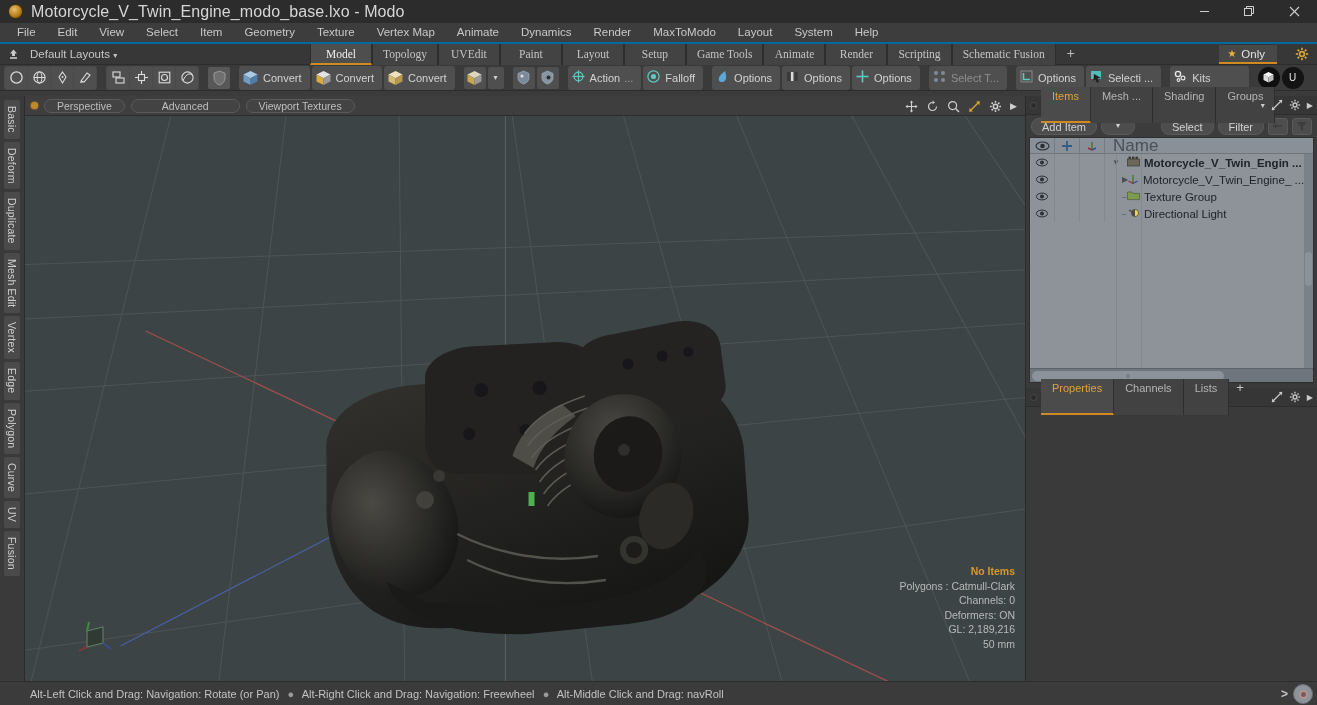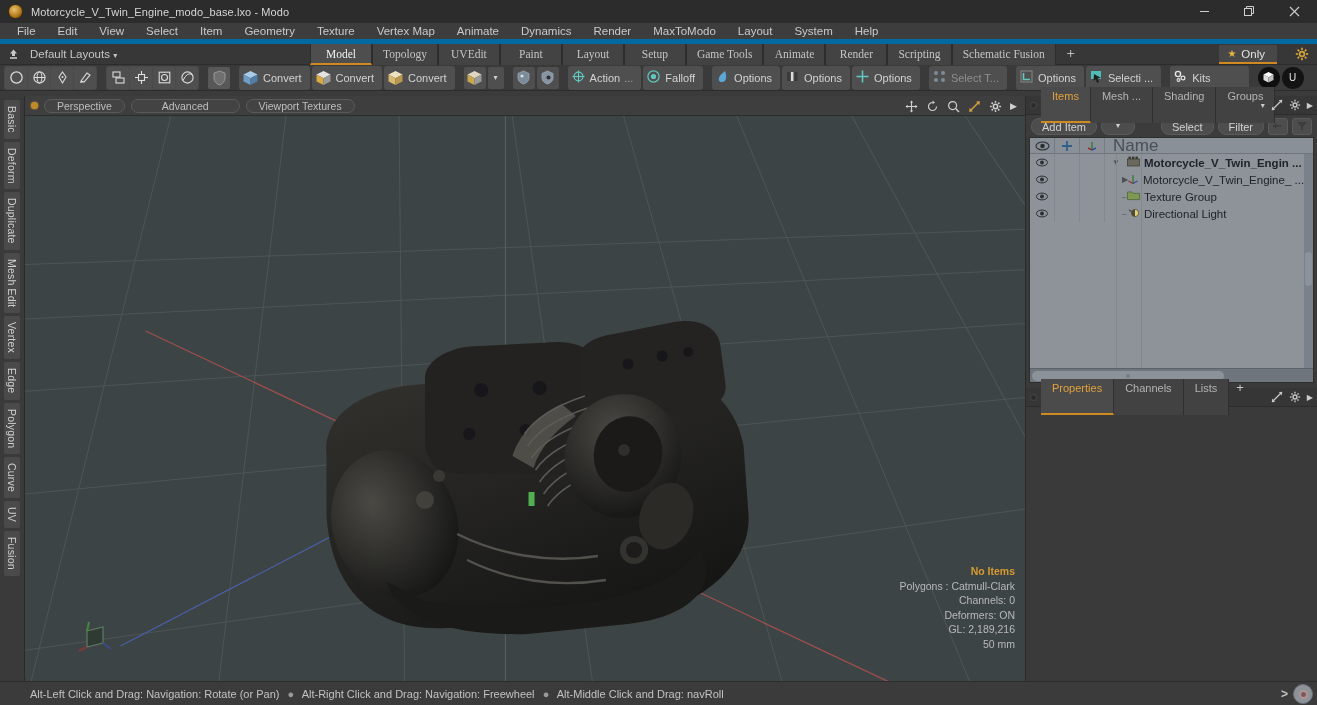--- a/index.html
+++ b/index.html
@@ -16,34 +16,34 @@
   .titlebar {
     height: 23px; background: #2c2c2c; display: flex; align-items: center;
     position: relative;
   }
   .title-icon {
     width: 15px; height: 15px; margin-left: 8px; border-radius: 50%;
     background: radial-gradient(circle at 40% 35%, #e8c070 0%, #b8801c 55%, #6b4a08 100%);
     border: 1px solid #40300c; flex: none;
   }
   .title-text {
-    color: #d6d6d6; font-size: 11px; margin-left: 8px; letter-spacing: .1px;
+    color: #d6d6d6; font-size: 16px; margin-left: 8px; letter-spacing: .1px;
     white-space: nowrap;
   }
   .win-btns { position: absolute; right: 0; top: 0; height: 23px; display: flex; }
   .win-btn {
     width: 45px; height: 23px; display: flex; align-items: center; justify-content: center;
     color: #cfcfcf;
   }
   .win-btn svg { display: block; }
 
   
   .menubar {
     height: 21px; background: #3d3d3d; display: flex; align-items: center;
-    border-bottom: 5px solid #0369a1; padding-left: 6px;
+    border-bottom: 2px solid #0369a1; padding-left: 6px;
   }
   .menu-item {
     color: #c9c9c9; font-size: 11.5px; padding: 0 11px; line-height: 21px;
     white-space: nowrap;
   }
 
   
   .layoutbar {
     height: 21px; background: #373737; display: flex; align-items: center;
     border-bottom: 1px solid #2c2c2c; position: relative;

